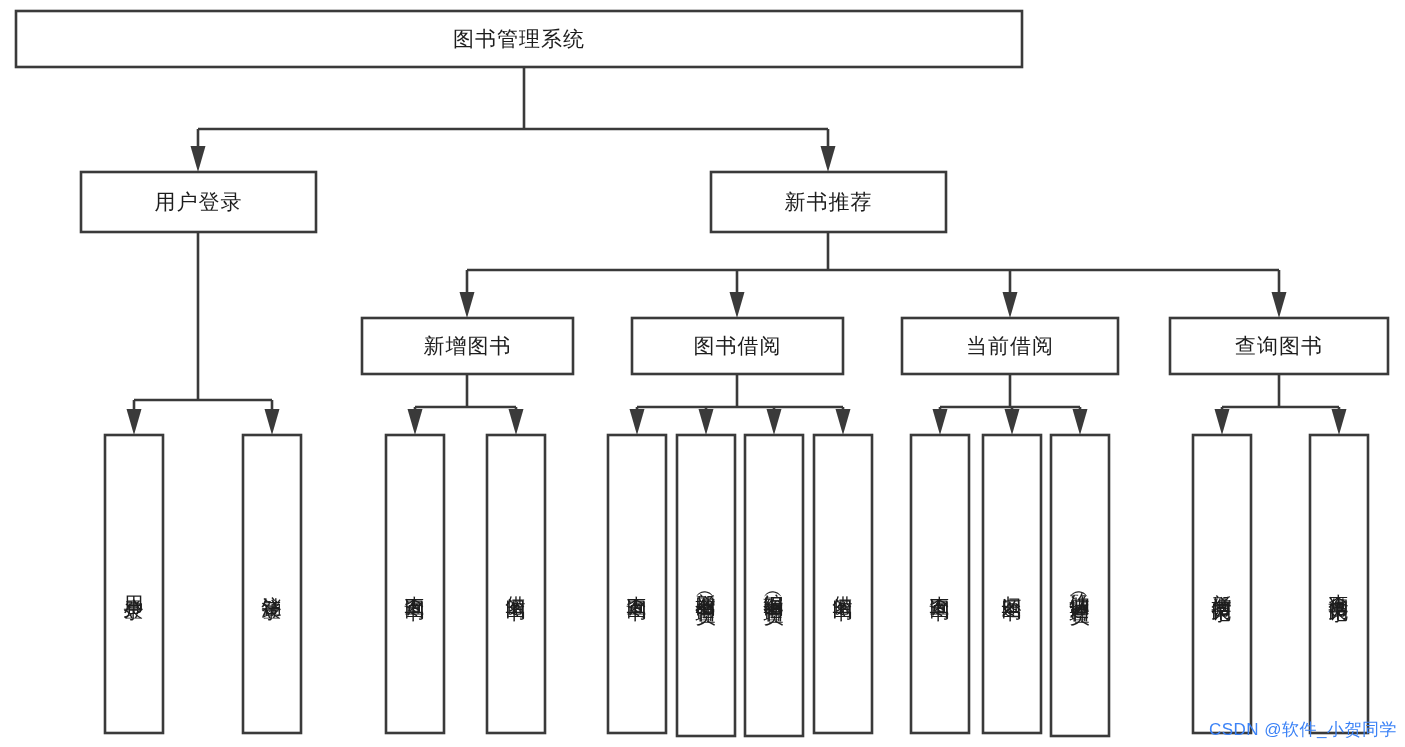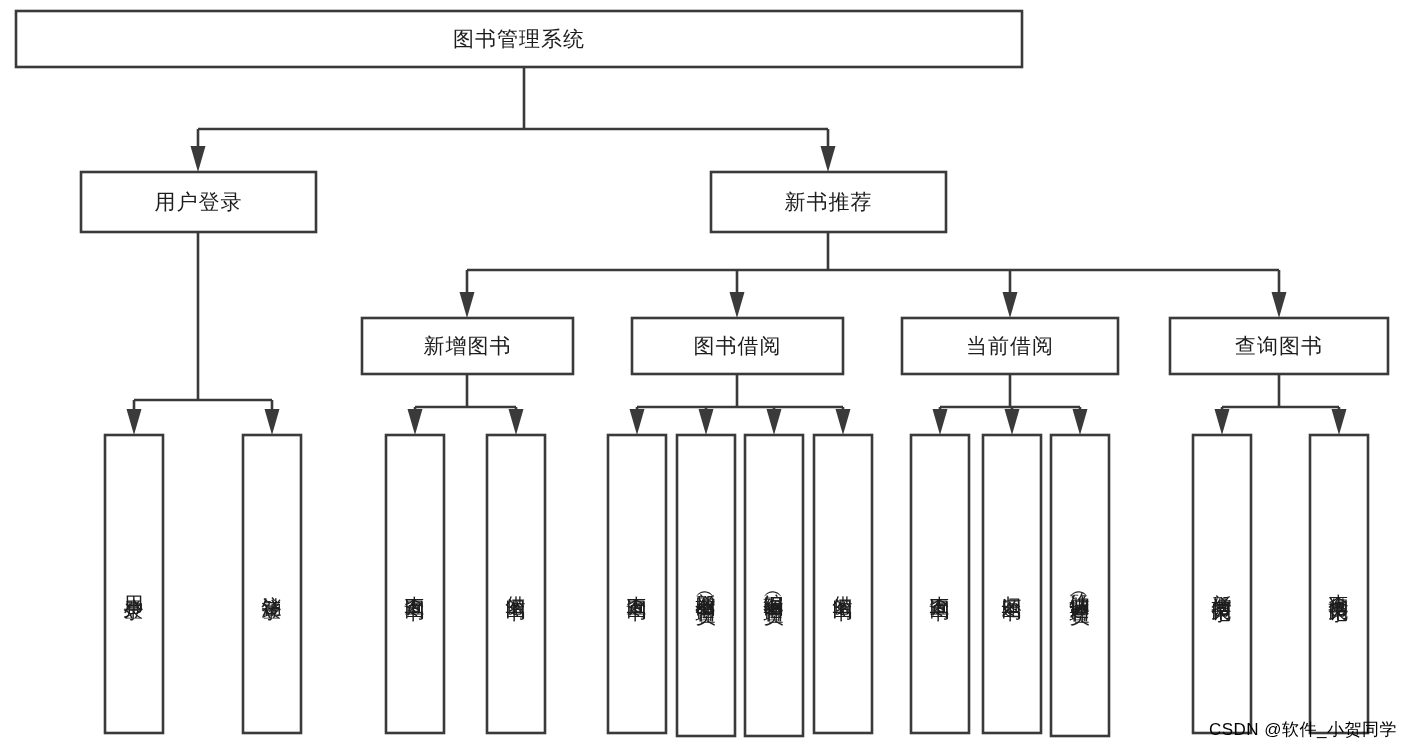--- a/index.html
+++ b/index.html
@@ -74,21 +74,21 @@
     letter-spacing: 1px;
     color: #1d1d1d;
     white-space: nowrap;
   }
   .watermark {
     position: absolute;
     right: 8px;
     bottom: 6px;
     font-family: "Liberation Sans", "DejaVu Sans", sans-serif;
     font-size: 17px;
-    color: #000000;
+    color: #3b82f6;
     letter-spacing: 0.5px;
     white-space: nowrap;
     pointer-events: none;
     user-select: none;
   }
 </style>
 </head>
 <body>
 
 <div id="diagram-root">

